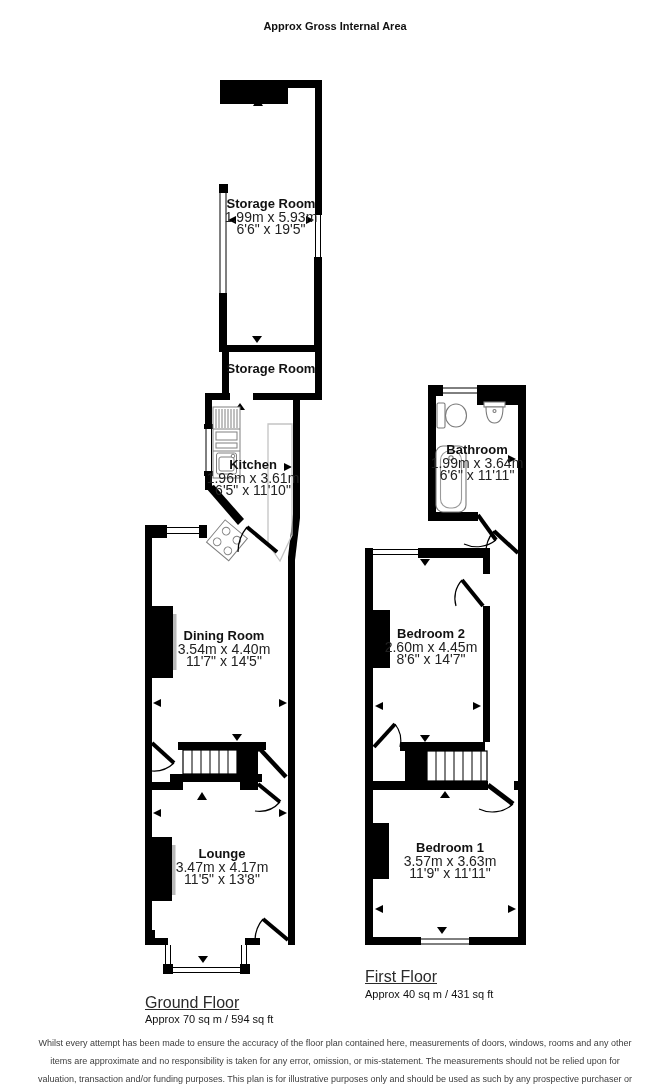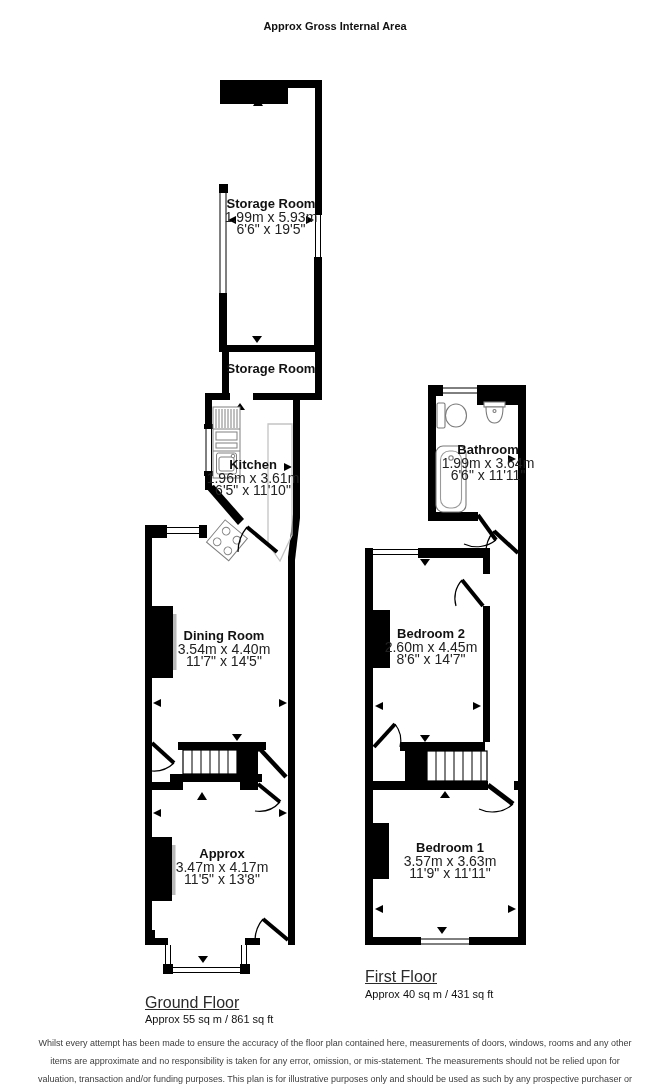--- a/index.html
+++ b/index.html
@@ -302,43 +302,43 @@
     <div class="room-dim">6'5" x 11'10"</div>
   </div>
 
   <div class="room-label" style="left:224px;top:630px">
     <div class="room-name">Dining Room</div>
     <div class="room-dim">3.54m x 4.40m</div>
     <div class="room-dim">11'7" x 14'5"</div>
   </div>
 
   <div class="room-label" style="left:222px;top:848px">
-    <div class="room-name">Approx</div>
+    <div class="room-name">Lounge</div>
     <div class="room-dim">3.47m x 4.17m</div>
     <div class="room-dim">11'5" x 13'8"</div>
   </div>
 
-  <div class="room-label" style="left:488px;top:444px">
+  <div class="room-label" style="left:477px;top:444px">
     <div class="room-name">Bathroom</div>
     <div class="room-dim">1.99m x 3.64m</div>
     <div class="room-dim">6'6" x 11'11"</div>
   </div>
 
   <div class="room-label" style="left:431px;top:628px">
     <div class="room-name">Bedroom 2</div>
     <div class="room-dim">2.60m x 4.45m</div>
     <div class="room-dim">8'6" x 14'7"</div>
   </div>
 
   <div class="room-label" style="left:450px;top:842px">
     <div class="room-name">Bedroom 1</div>
     <div class="room-dim">3.57m x 3.63m</div>
     <div class="room-dim">11'9" x 11'11"</div>
   </div>
 
   <div class="floor-title" style="left:145px;top:994px">Ground Floor</div>
-  <div class="floor-area" style="left:145px;top:1013px">Approx 55 sq m / 861 sq ft</div>
+  <div class="floor-area" style="left:145px;top:1013px">Approx 70 sq m / 594 sq ft</div>
 
   <div class="floor-title" style="left:365px;top:968px">First Floor</div>
   <div class="floor-area" style="left:365px;top:988px">Approx 40 sq m / 431 sq ft</div>
 
   <div class="disclaimer">Whilst every attempt has been made to ensure the accuracy of the floor plan contained here, measurements of doors, windows, rooms and any other items are approximate and no responsibility is taken for any error, omission, or mis-statement. The measurements should not be relied upon for valuation, transaction and/or funding purposes. This plan is for illustrative purposes only and should be used as such by any prospective purchaser or tenant.</div>
 </div>
 
 </body></html>

